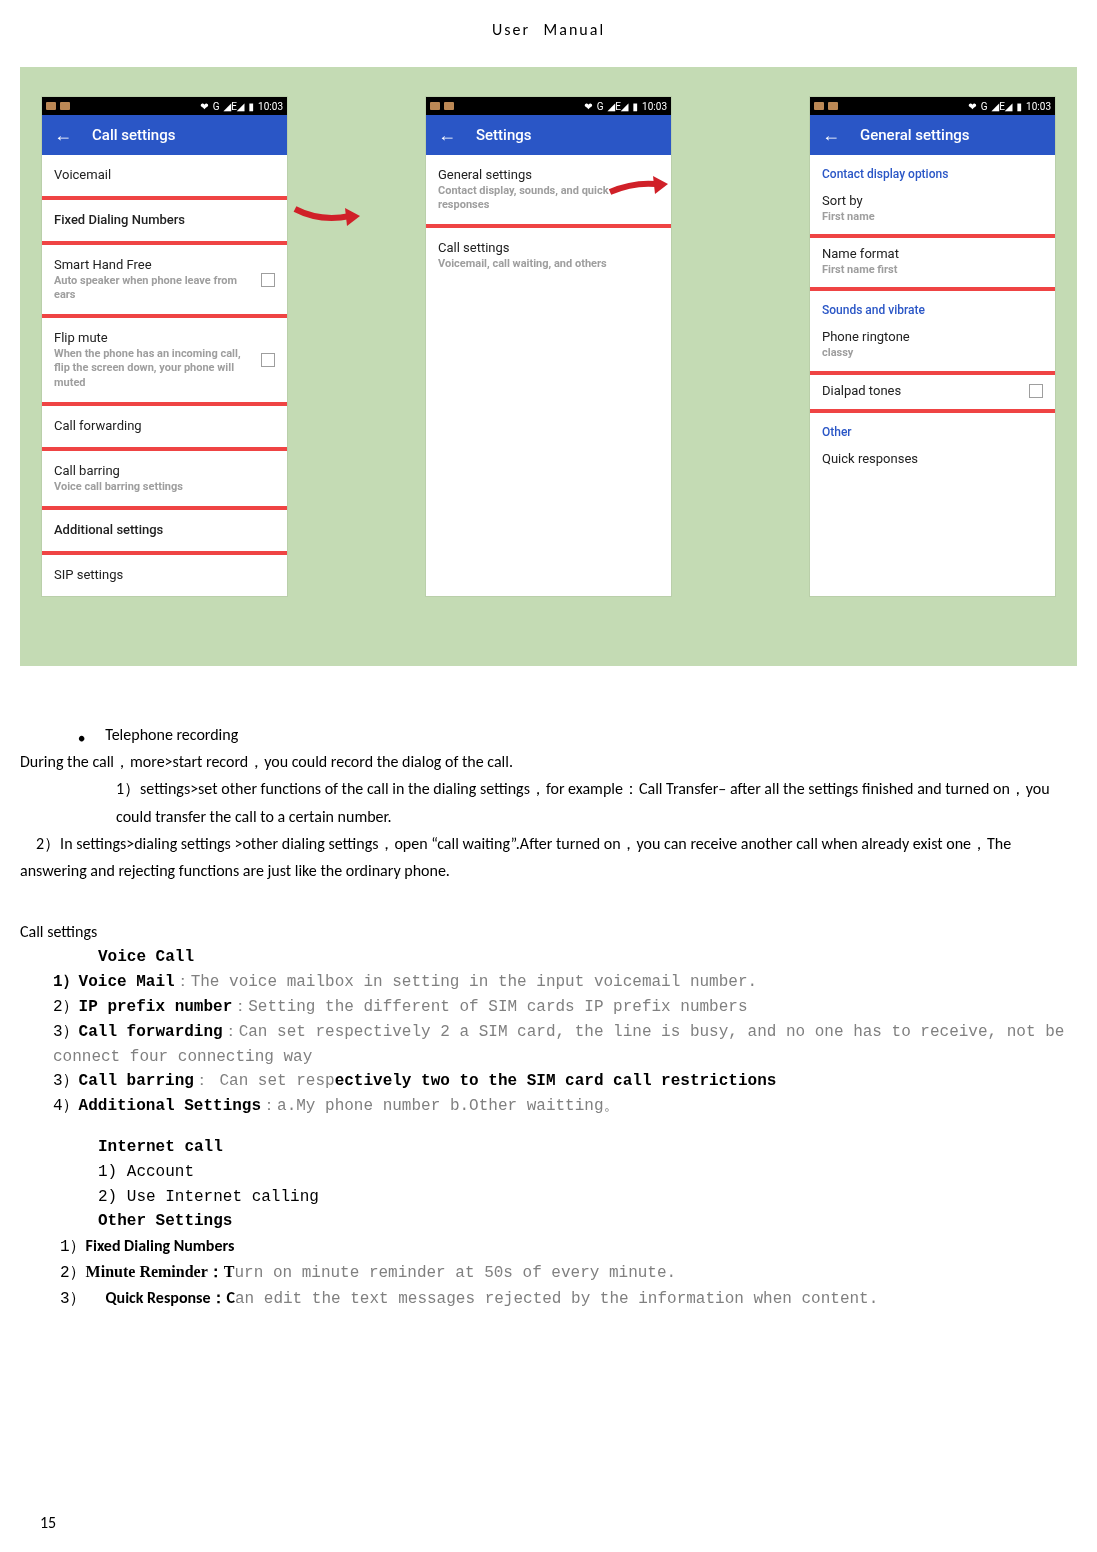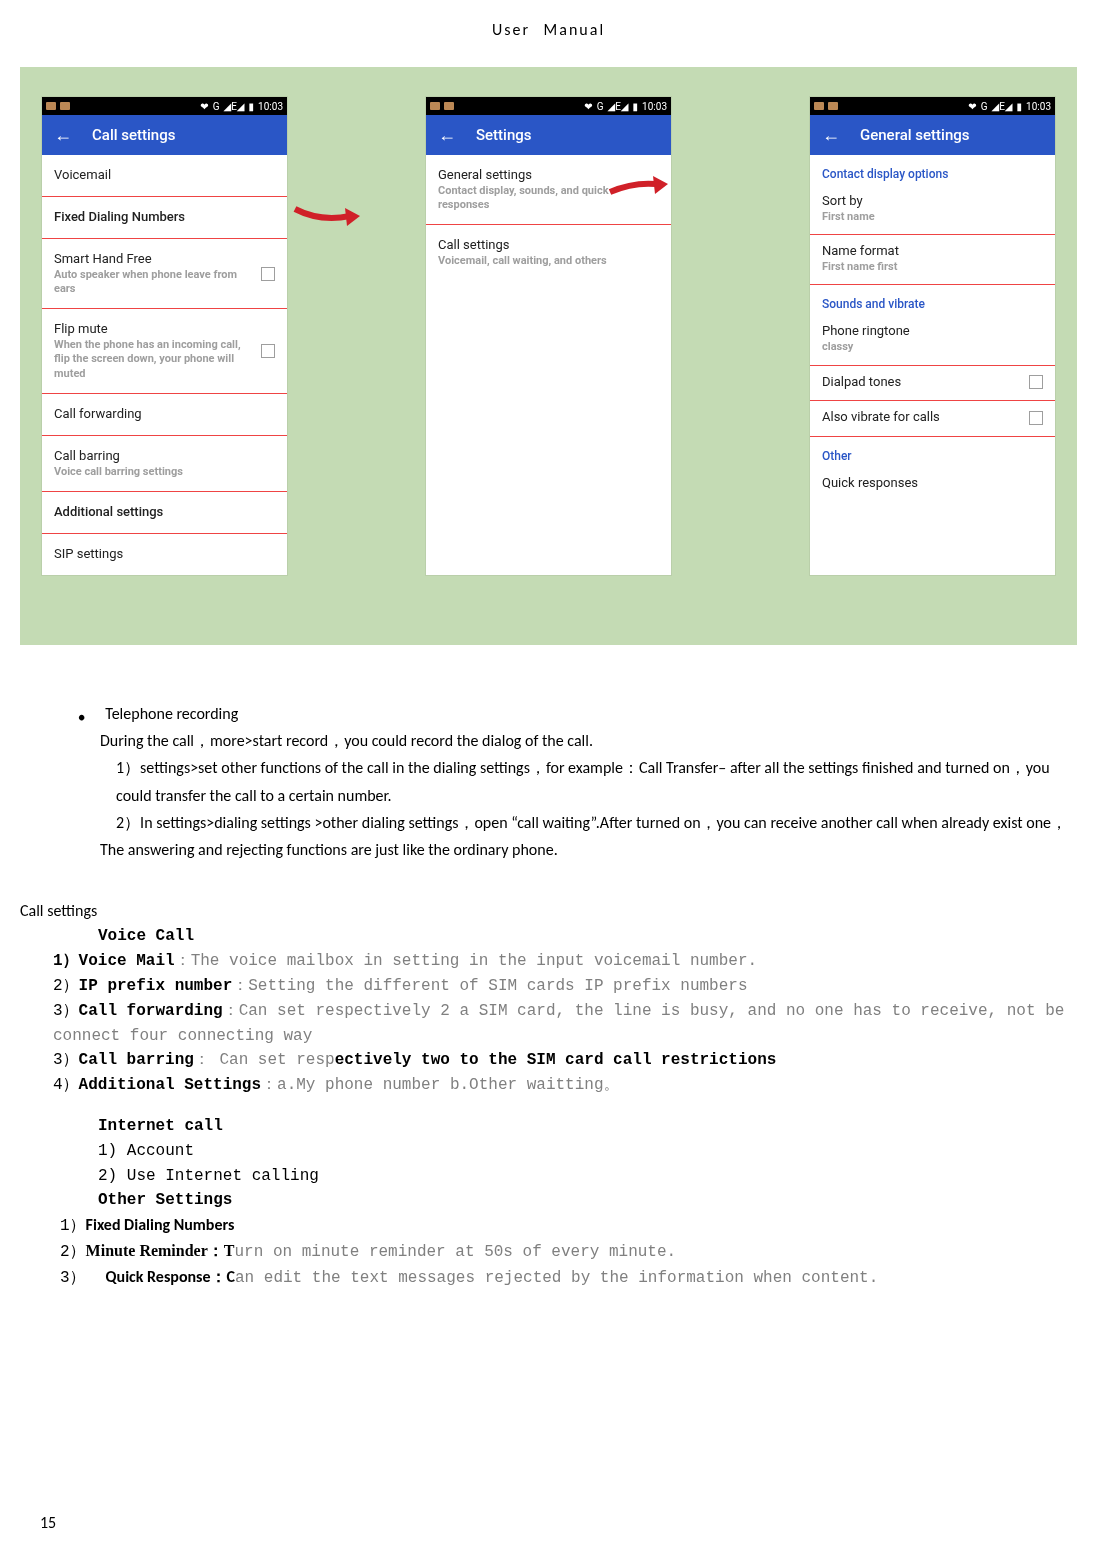--- a/index.html
+++ b/index.html
@@ -55,21 +55,21 @@
     display: flex;
     align-items: center;
     padding: 0 12px;
     height: 40px;
     font-size: 15px;
     font-weight: 500;
     gap: 16px;
   }
   .back-arrow { font-size: 18px; margin-right: 4px; }
   .row {
-    border-bottom: 1px solid #ef4444;
+    border-bottom: 4px solid #ef4444;
     padding: 12px 12px;
     font-size: 13px;
     display:flex;
     align-items:center;
     gap:8px;
   }
   .row:last-child { border-bottom:none; }
   .row .txt { flex:1; }
   .row .title { color:#212121; font-size:13px; line-height:1.3; }
   .row .sub { color:#9e9e9e; font-size:11px; line-height:1.3; margin-top:0;font-weight:bold; }
@@ -83,21 +83,21 @@
   .row-tight { padding: 8px 12px 10px 12px; }
   
   .arrow1, .arrow2 { position:absolute; pointer-events:none; }
   .arrow1 { left: 270px; top: 137px; width: 70px; }
   .arrow2 { left: 588px; top: 105px; width: 60px; }
 
   
   .body-text { margin-top: 55px; font-size: 16px; line-height: 1.7; }
   .bullet-row { display:flex; gap: 20px; margin-left: 58px; }
   .bullet { font-size: 12px; margin-top:7px; }
-  .para-indent1 { margin-left: 80px; }
+  .para-indent1 { }
   .para-indent2 { margin-left: 96px; }
   .section-title { font-size: 16px; margin-top: 34px; }
   .mono-block { font-family: "SimSun","NSimSun","Courier New",monospace; font-size: 16px; line-height: 1.55; }
   .mono-block2 { font-family: "SimSun","NSimSun","Courier New",monospace; font-size: 16px; line-height: 1.55; margin-left:78px; }
   .indent-a { margin-left: 78px; }
   .indent-b { margin-left: 33px; }
   .bold { font-weight: bold; color:#000; }
   .gray { color:#808080; }
   .foot { position: absolute; left: 20px; font-size: 16px; }
   .page-wrap { position: relative; min-height: 1512px; }
@@ -251,26 +251,20 @@
                 <div class="title">Phone ringtone</div>
                 <div class="sub">classy</div>
               </div>
             </div>
             <div class="row row-tight">
               <div class="txt">
                 <div class="title">Dialpad tones</div>
               </div>
               <div class="cb"></div>
             </div>
-            <div class="row row-tight">
-              <div class="txt">
-                <div class="title">Also vibrate for calls</div>
-              </div>
-              <div class="cb"></div>
-            </div>
             <div class="section-head">Other</div>
             <div class="row row-tight">
               <div class="txt">
                 <div class="title">Quick responses</div>
               </div>
             </div>
           </div>
     </div>
 
   </div>

